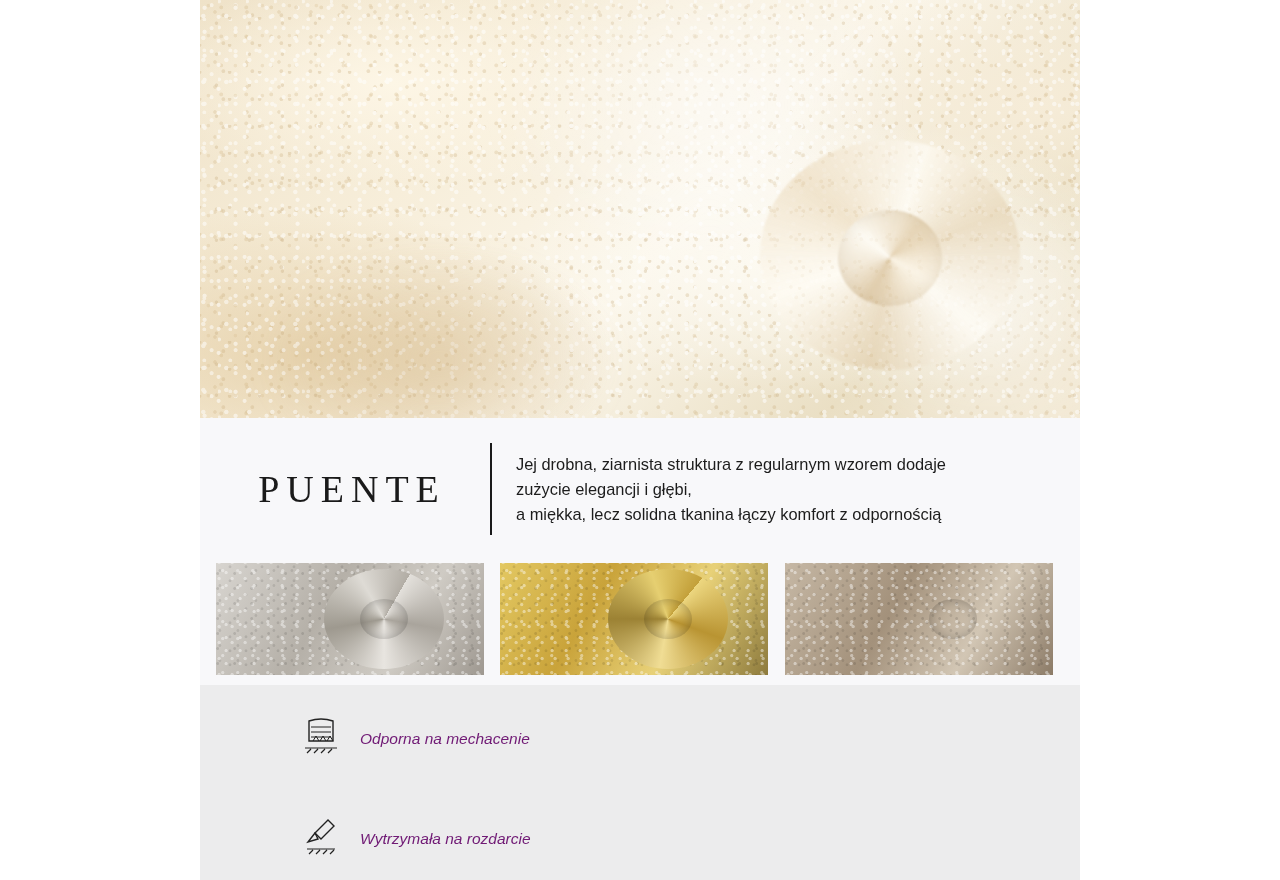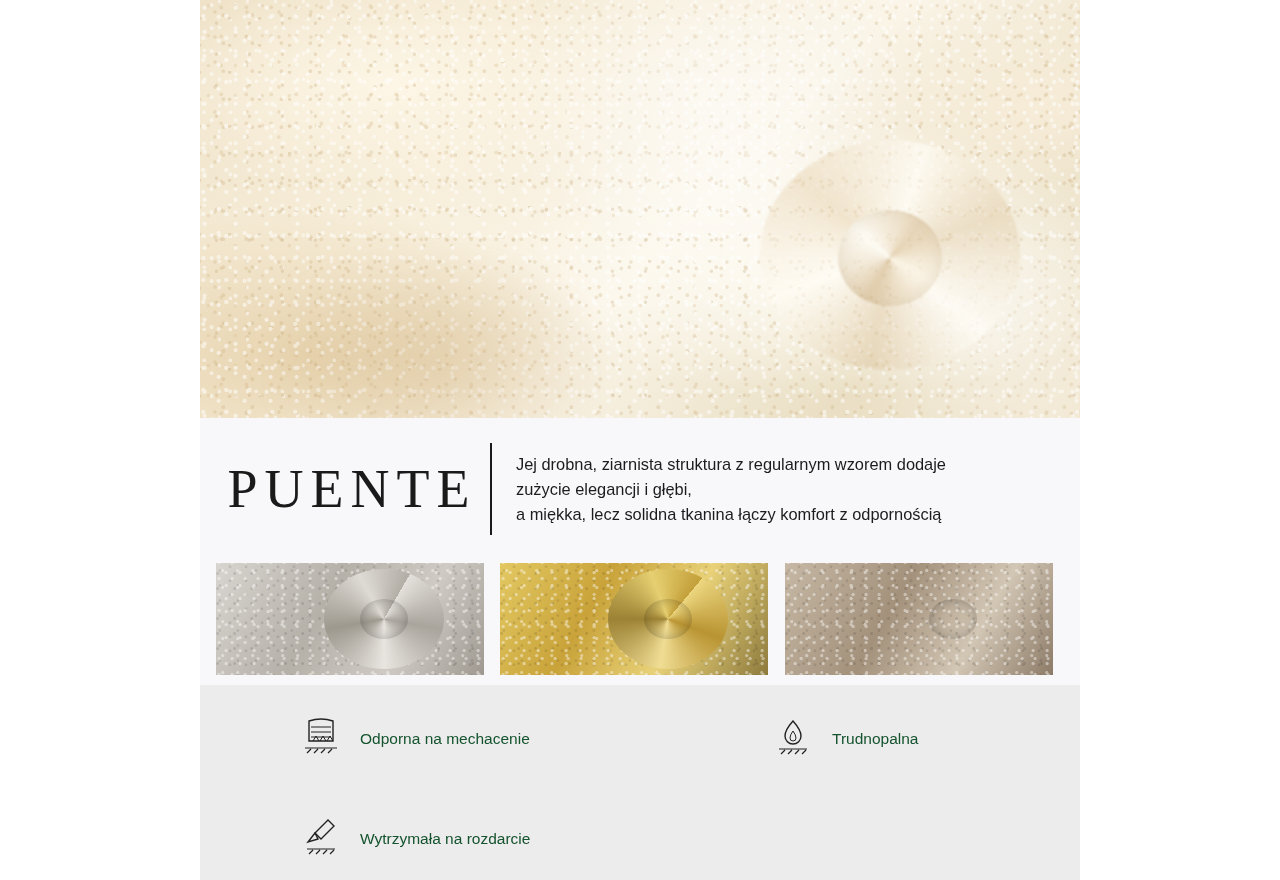--- a/index.html
+++ b/index.html
@@ -130,21 +130,21 @@
     width: 880px;
     height: 142px;
     background: #f8f8fa;
     display: flex;
     align-items: center;
   }
   .brand {
     width: 290px;
     text-align: center;
     font-family: "Liberation Serif", serif;
-    font-size: 54px;
+    font-size: 38px;
     letter-spacing: 7px;
     color: #1a1a1a;
     padding-left: 14px;
     box-sizing: border-box;
   }
   .divider {
     width: 2px;
     height: 92px;
     background: #1a1a1a;
     flex: 0 0 auto;
@@ -231,22 +231,23 @@
   .f-icon {
     width: 46px;
     height: 52px;
     flex: 0 0 auto;
     display: flex;
     align-items: center;
     justify-content: center;
   }
   .f-label {
     font-size: 15.5px;
-    color: #14532d;
+    color: #701a75;
     white-space: nowrap;
+    font-style: italic;
   }
 </style>
 </head>
 <body>
 
 <div class="page">
   <div class="card">
 
     <div class="hero">
       <div class="hero-base"></div>
@@ -292,30 +293,20 @@
           <svg width="40" height="48" viewBox="0 0 40 48" fill="none" stroke="#222" stroke-width="1.4">
             <path d="M8 6 q12 -4 24 0 v20 h-24 z"></path>
             <path d="M10 12 h20 M10 17 h20 M10 22 h20" stroke-width="1"></path>
             <path d="M12 26 l3 -5 l3 5 M19 26 l3 -5 l3 5 M26 26 l3 -5 l3 5" stroke-width="1"></path>
             <path d="M4 33 h32 M6 38 l4 -4 M13 38 l4 -4 M20 38 l4 -4 M27 38 l4 -4" stroke-width="1.2"></path>
           </svg>
         </div>
         <div class="f-label">Odporna na mechacenie</div>
       </div>
 
-      <div class="feature f2">
-        <div class="f-icon">
-          <svg width="40" height="48" viewBox="0 0 40 48" fill="none" stroke="#222" stroke-width="1.4">
-            <path d="M20 6 q8 9 8 15 a8 8 0 0 1 -16 0 q0 -6 8 -15 z"></path>
-            <path d="M20 16 q3 4 3 7 a3 3 0 0 1 -6 0 q0 -3 3 -7 z" stroke-width="1"></path>
-            <path d="M6 34 h28 M8 39 l4 -4 M15 39 l4 -4 M22 39 l4 -4 M29 39 l4 -4" stroke-width="1.2"></path>
-          </svg>
-        </div>
-        <div class="f-label">Trudnopalna</div>
-      </div>
 
       <div class="feature f3">
         <div class="f-icon">
           <svg width="40" height="48" viewBox="0 0 40 48" fill="none" stroke="#222" stroke-width="1.4">
             <path d="M27 5 l6 6 l-13 13 l-6 -6 z"></path>
             <path d="M14 18 l-7 9 l10 -3 z"></path>
             <path d="M6 34 h28 M8 39 l4 -4 M15 39 l4 -4 M22 39 l4 -4 M29 39 l4 -4" stroke-width="1.2"></path>
           </svg>
         </div>
         <div class="f-label">Wytrzymała na rozdarcie</div>

